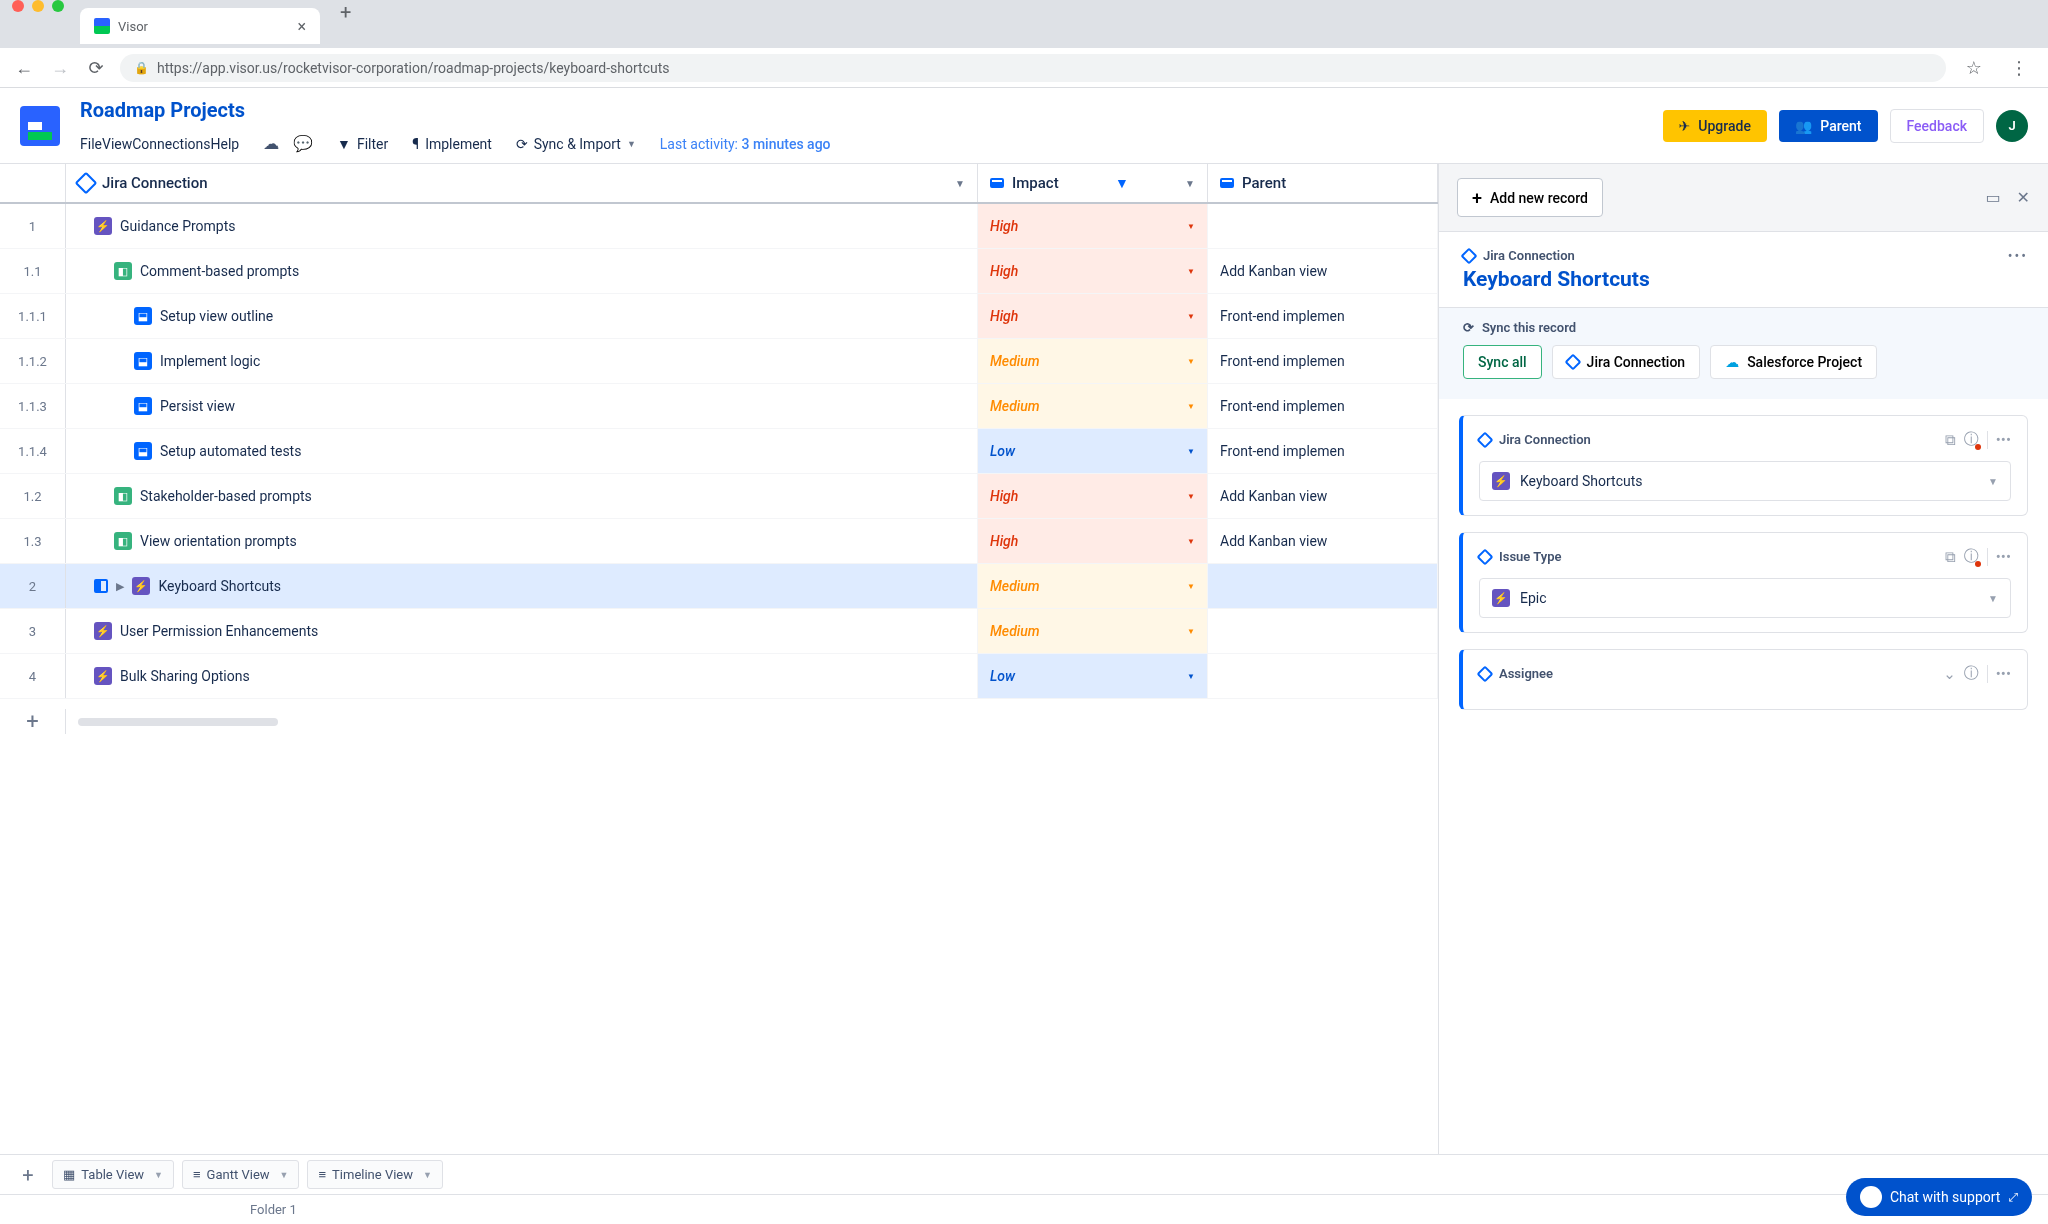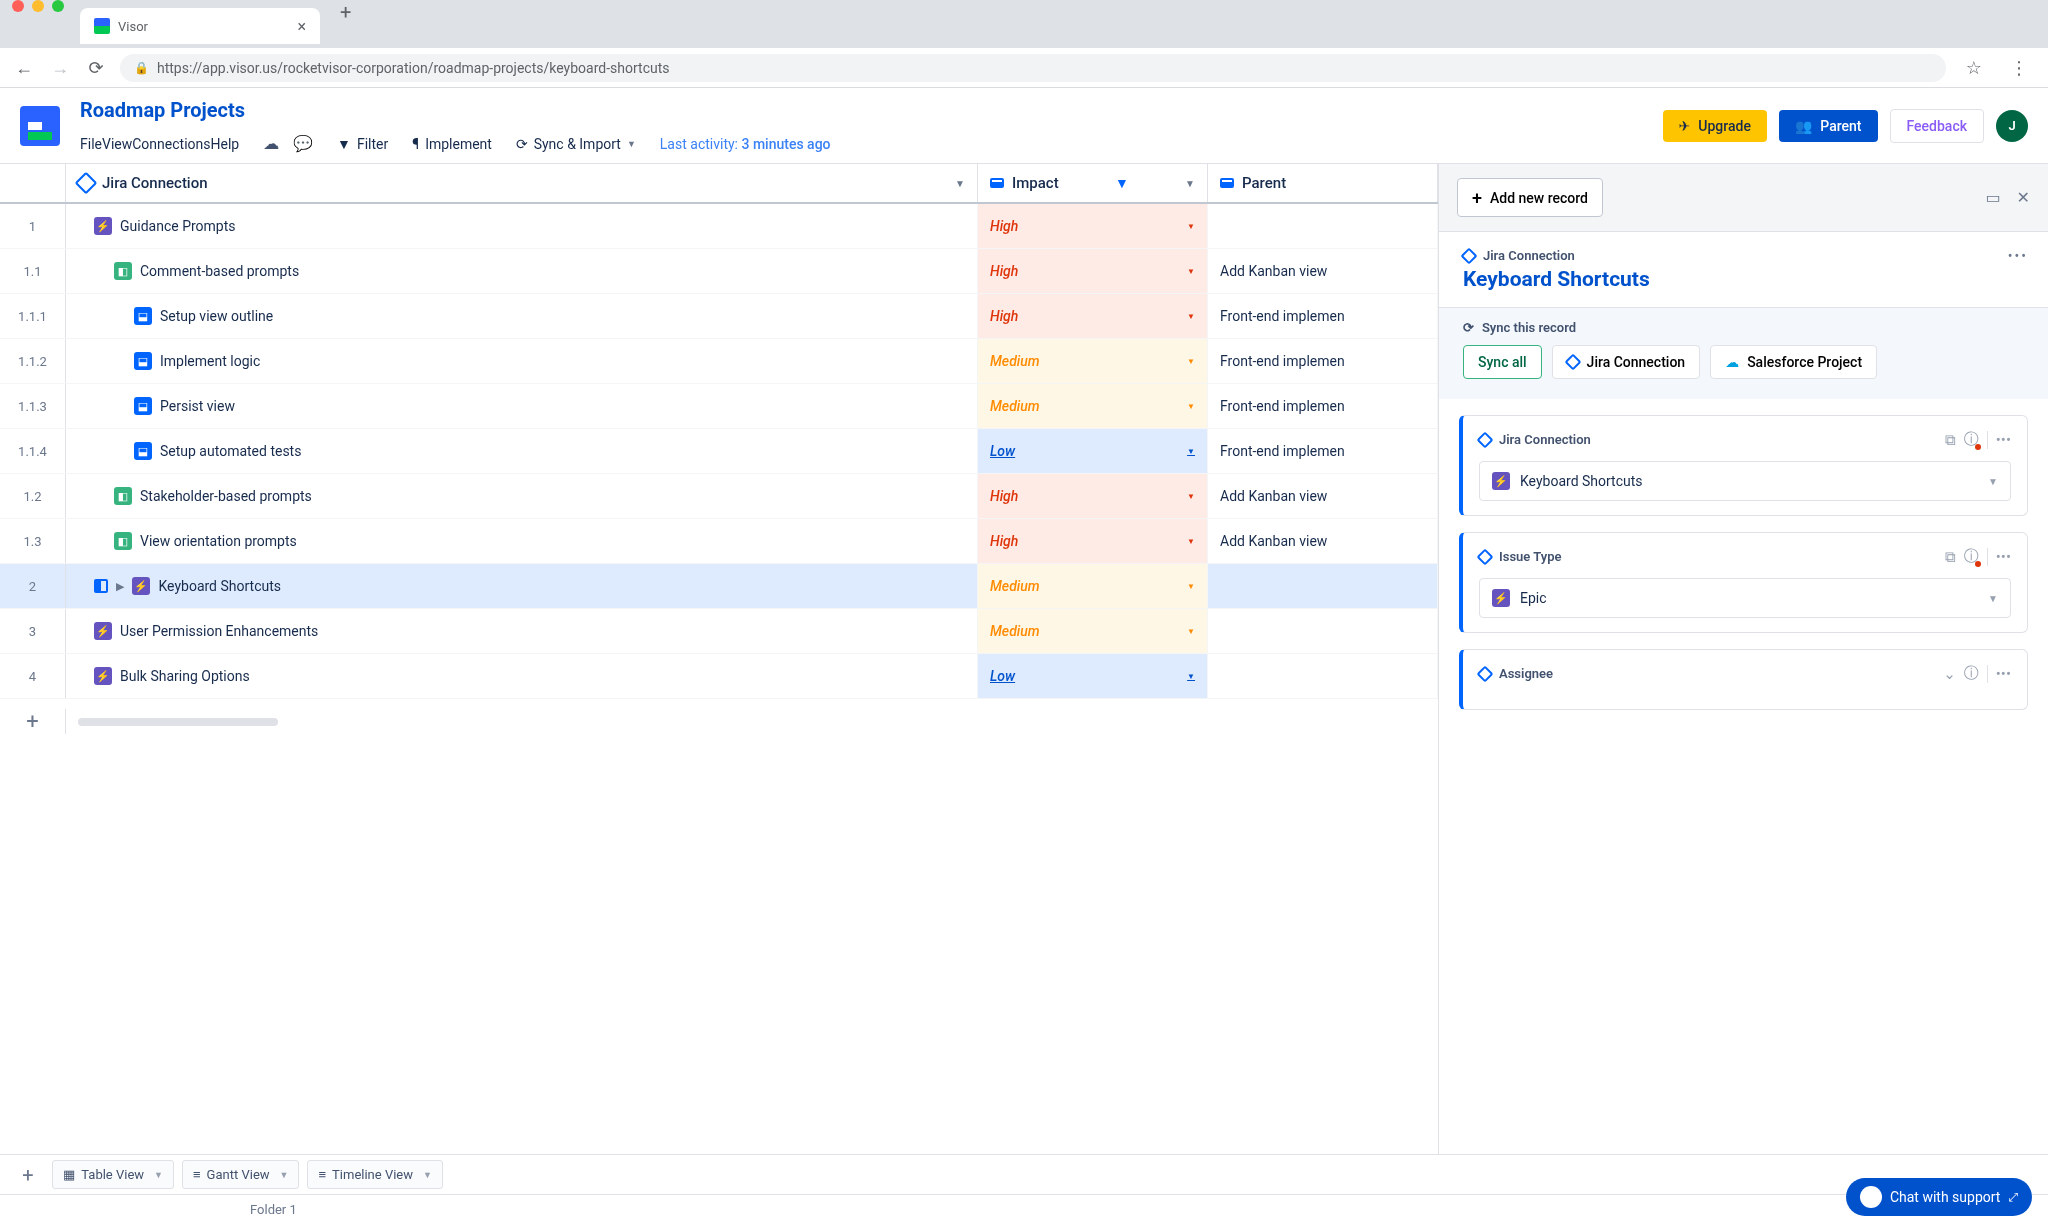--- a/index.html
+++ b/index.html
@@ -70,21 +70,21 @@
 .icon-mini::after { content:''; position:absolute; bottom:0; left:0; right:0; height:4px; background:#0065ff; }
 
 .grid-row { display: flex; border-bottom: 1px solid #f4f5f7; height: 45px; }
 .grid-row.selected { background: #deebff; }
 .cell { display: flex; align-items: center; padding: 0 12px; border-right: 1px solid #f4f5f7; }
 .cell-jira { flex: 1; min-width: 310px; gap: 8px; }
 .cell-impact { width: 230px; justify-content: space-between; font-style: italic; font-weight: 500; }
 .cell-parent { width: 230px; color: #172b4d; font-size: 14px; }
 .impact-high { background: #ffebe6; color: #de350b; }
 .impact-medium { background: #fff7e6; color: #ff8b00; }
-.impact-low { background: #deebff; color: #0052cc; text-decoration: underline; }
+.impact-low { background: #deebff; color: #0052cc; }
 .impact-caret { font-size: 8px; }
 
 .indent-1 { padding-left: 28px; }
 .indent-2 { padding-left: 48px; }
 .indent-3 { padding-left: 68px; }
 
 .bg-purple { background: #6554c0; } .bg-green { background: #36b37e; } .bg-blue { background: #0065ff; }
 
 .expand-handle { color: #6b778c; font-size: 11px; }
 .type-indicator { width: 14px; height: 14px; border: 2px solid #0065ff; border-radius: 2px; position: relative; }

